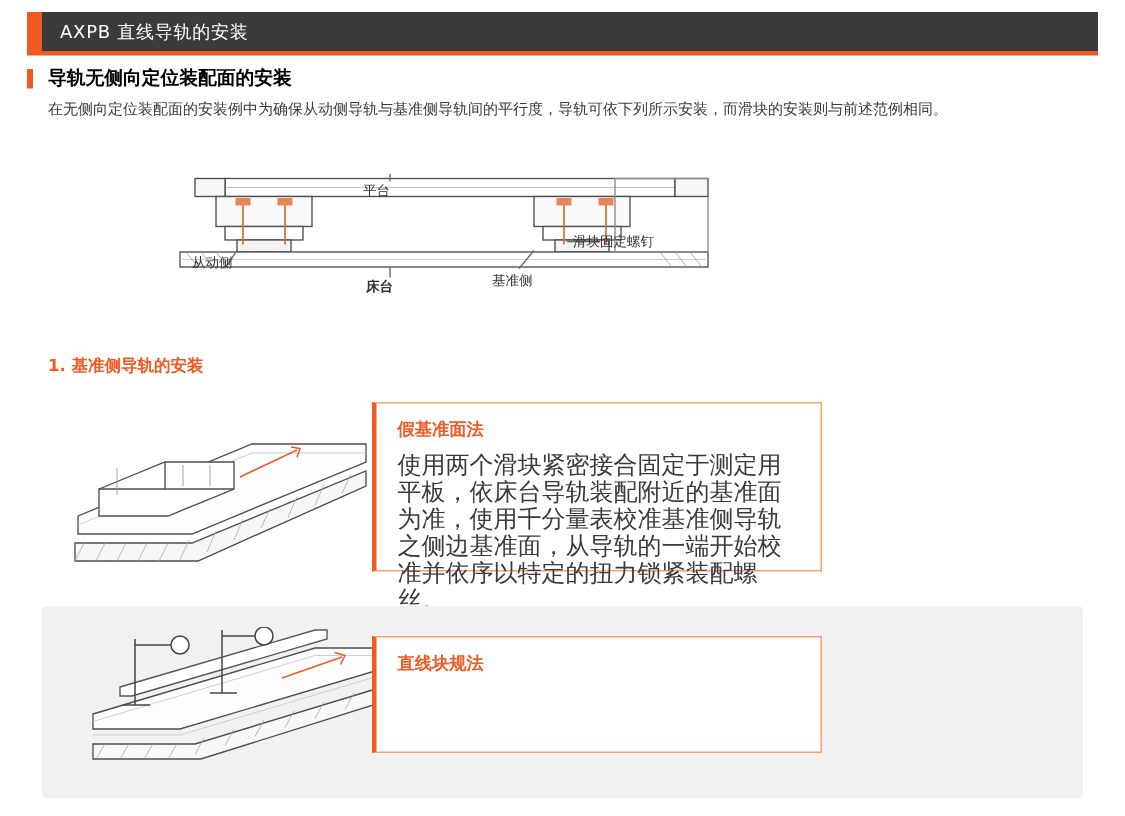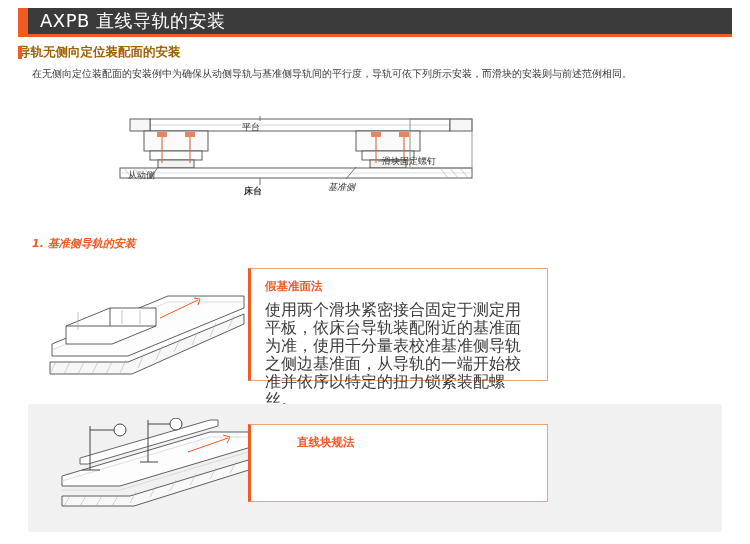--- a/index.html
+++ b/index.html
@@ -18,51 +18,51 @@
   .header-bar{
     position:absolute;left:0;top:0;width:714px;height:26px;
     background:#3b3b3b;
   }
   .header-accent{
     position:absolute;left:0;top:0;width:10px;height:26px;
     background:#f05a24;
   }
   .header-title{
     position:absolute;left:22px;top:0;height:26px;line-height:26px;
-    color:#ffffff;font-size:18px;letter-spacing:.5px;
+    color:#ffffff;font-size:12px;letter-spacing:.5px;
   }
   .header-underline{
     position:absolute;left:0;top:26px;width:714px;height:3px;
     background:#f05a24;
   }
   
   .sec-title{
     position:absolute;left:18px;top:44px;
-    font-size:12.5px;font-weight:bold;color:#a16207;
-    padding-left:0;
+    font-size:12.5px;font-weight:bold;color:#000000;
+    padding-left:14px;
   }
   .sec-title::before{
     content:"";position:absolute;left:0;top:2px;
     width:4px;height:13px;background:#f05a24;
   }
   .body-text{
     position:absolute;left:32px;top:65px;width:660px;
     font-size:10px;line-height:17px;color:#3a3a3a;
   }
   
   .fig1{
     position:absolute;left:110px;top:105px;width:440px;height:95px;
   }
   .lbl{
     position:absolute;font-size:9px;color:#333;white-space:nowrap;
   }
   
   .num-head{
     position:absolute;left:32px;top:236px;
-    font-size:11px;font-weight:bold;color:#f05a24;font-style:italic;
+    font-size:11px;font-weight:bold;color:#f05a24;
   }
   
   .callout{
     position:absolute;
     border:1px solid #f3a072;
     border-left:3px solid #f05a24;
     background:#fff;
     box-sizing:border-box;
   }
   .callout-title{
@@ -143,21 +143,21 @@
       <line x1="268" y1="56" x2="290" y2="56" stroke="#666"></line>
       <line x1="48" y1="62" x2="40" y2="74" stroke="#666"></line>
       <line x1="150" y1="73" x2="150" y2="80" stroke="#666"></line>
       <line x1="246" y1="62" x2="236" y2="74" stroke="#666"></line>
     </g>
   </svg>
   <span class="lbl" style="left:132px;top:16px;">平台</span>
   <span class="lbl" style="left:272px;top:50px;">滑块固定螺钉</span>
   <span class="lbl" style="left:18px;top:64px;">从动侧</span>
   <span class="lbl" style="left:134px;top:80px;font-weight:bold;">床台</span>
-  <span class="lbl" style="left:218px;top:76px;font-style:italic;">基准侧</span>
+  <span class="lbl" style="left:218px;top:76px;">基准侧</span>
 </div>
 
 <div class="num-head">1. 基准侧导轨的安装</div>
 
 <div class="fig2">
   <svg width="200" height="110" viewBox="0 0 200 110">
     <g fill="none" stroke="#4d4d4d" stroke-width="0.9">
 
       <path d="M4 66 L120 18 L196 18 L196 30 L80 78 L4 78 Z" fill="#fdfdfd"></path>
       <path d="M4 72 L120 24 L196 24" stroke="#c9c9c9" stroke-width="0.6"></path>
@@ -237,15 +237,15 @@
       </g>
 
       <g stroke="#f05a24" stroke-width="1">
         <line x1="128" y1="34" x2="168" y2="20"></line>
         <polyline points="163,17 170,19 167,25" fill="none"></polyline>
       </g>
     </g>
   </svg>
 </div>
 
-<div class="callout" style="left:248px;top:424px;width:300px;height:78px;padding-left:32px;">
+<div class="callout" style="left:248px;top:424px;width:300px;height:78px;">
   <div class="callout-title">直线块规法</div>
 </div>
 
 </body></html>

